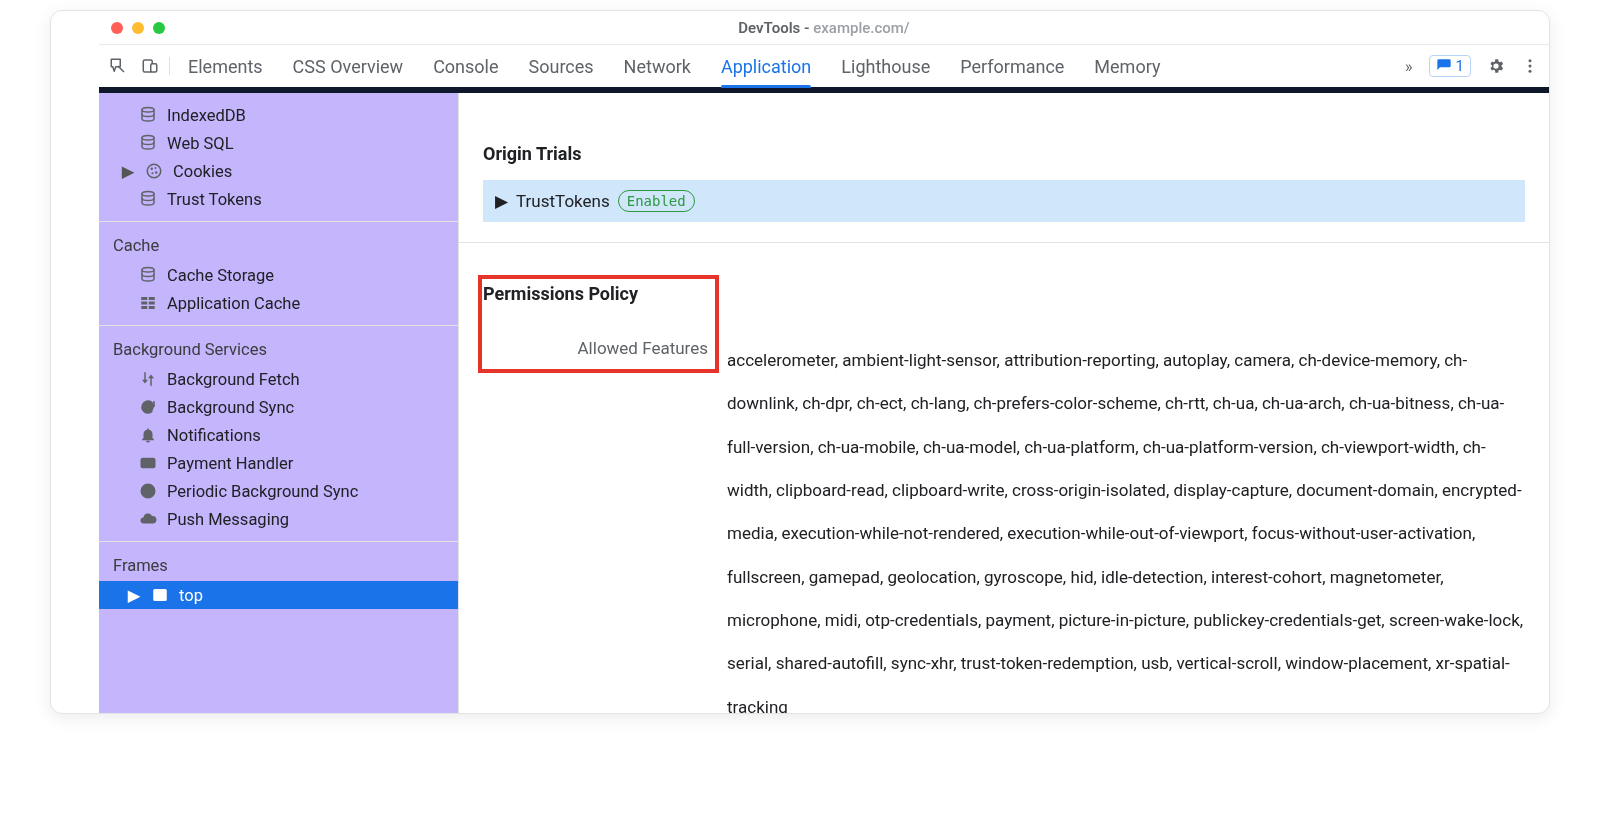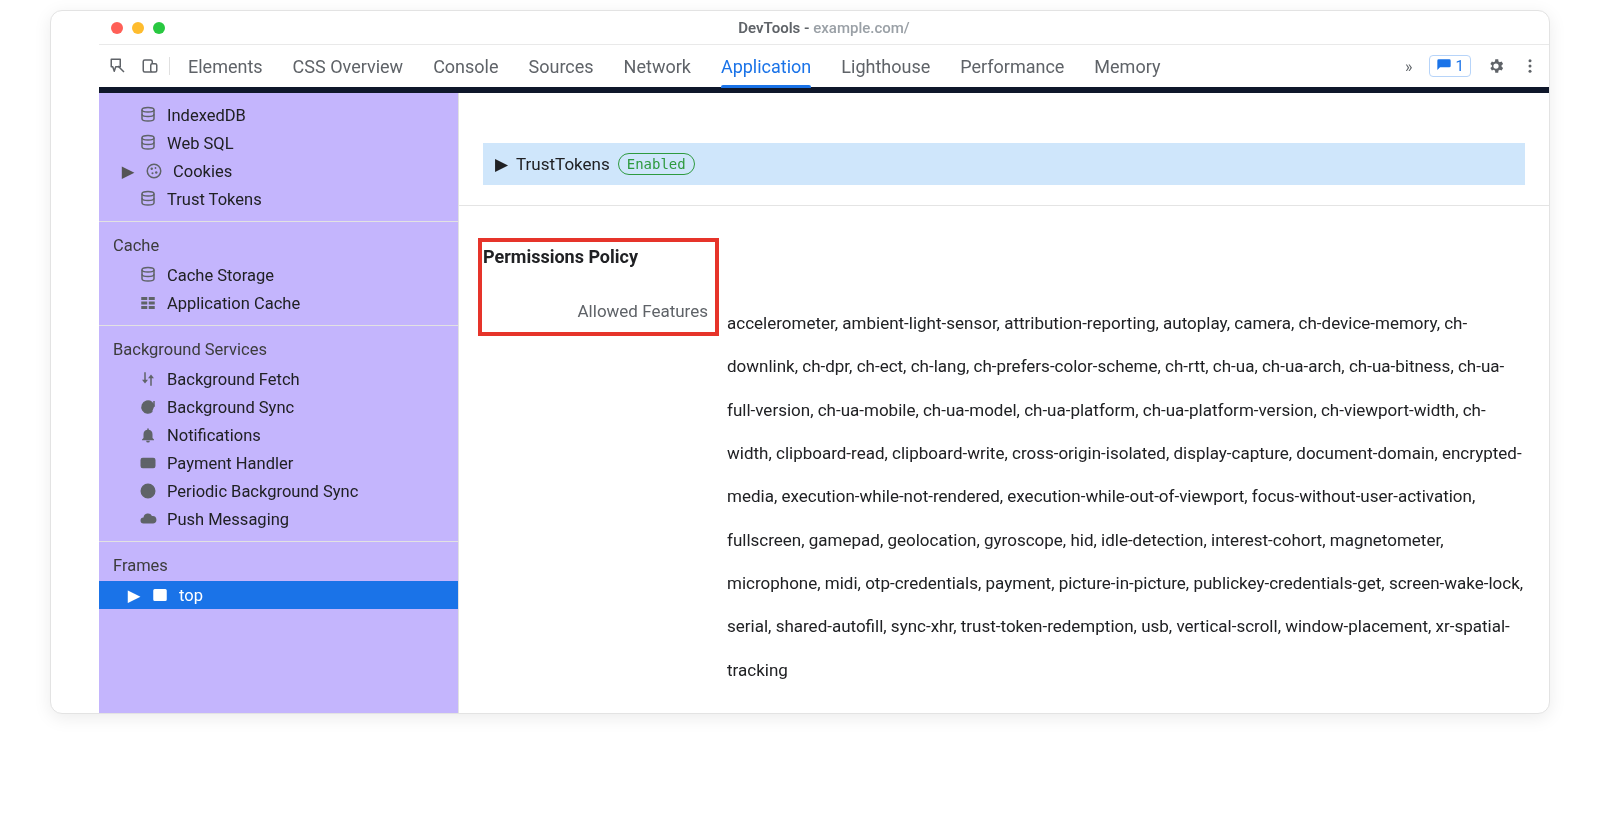--- a/index.html
+++ b/index.html
@@ -324,20 +324,21 @@
                 <rect x="4" y="5" width="16" height="14" rx="1"></rect>
                 <path d="M4 9h16"></path>
               </svg>
             </span>
           <span>top</span>
         </div>
       </div>
     </div>
 
     <div class="main">
+      <div class="section-title">Origin Trials</div>
       <div class="origin-row">
         <span>▶</span>
         <span>TrustTokens</span>
         <span class="badge-enabled">Enabled</span>
       </div>
       <div class="sep"></div>
 
       <div class="perm-area">
         <div class="perm-left">
           <div class="highlight-box"></div>

